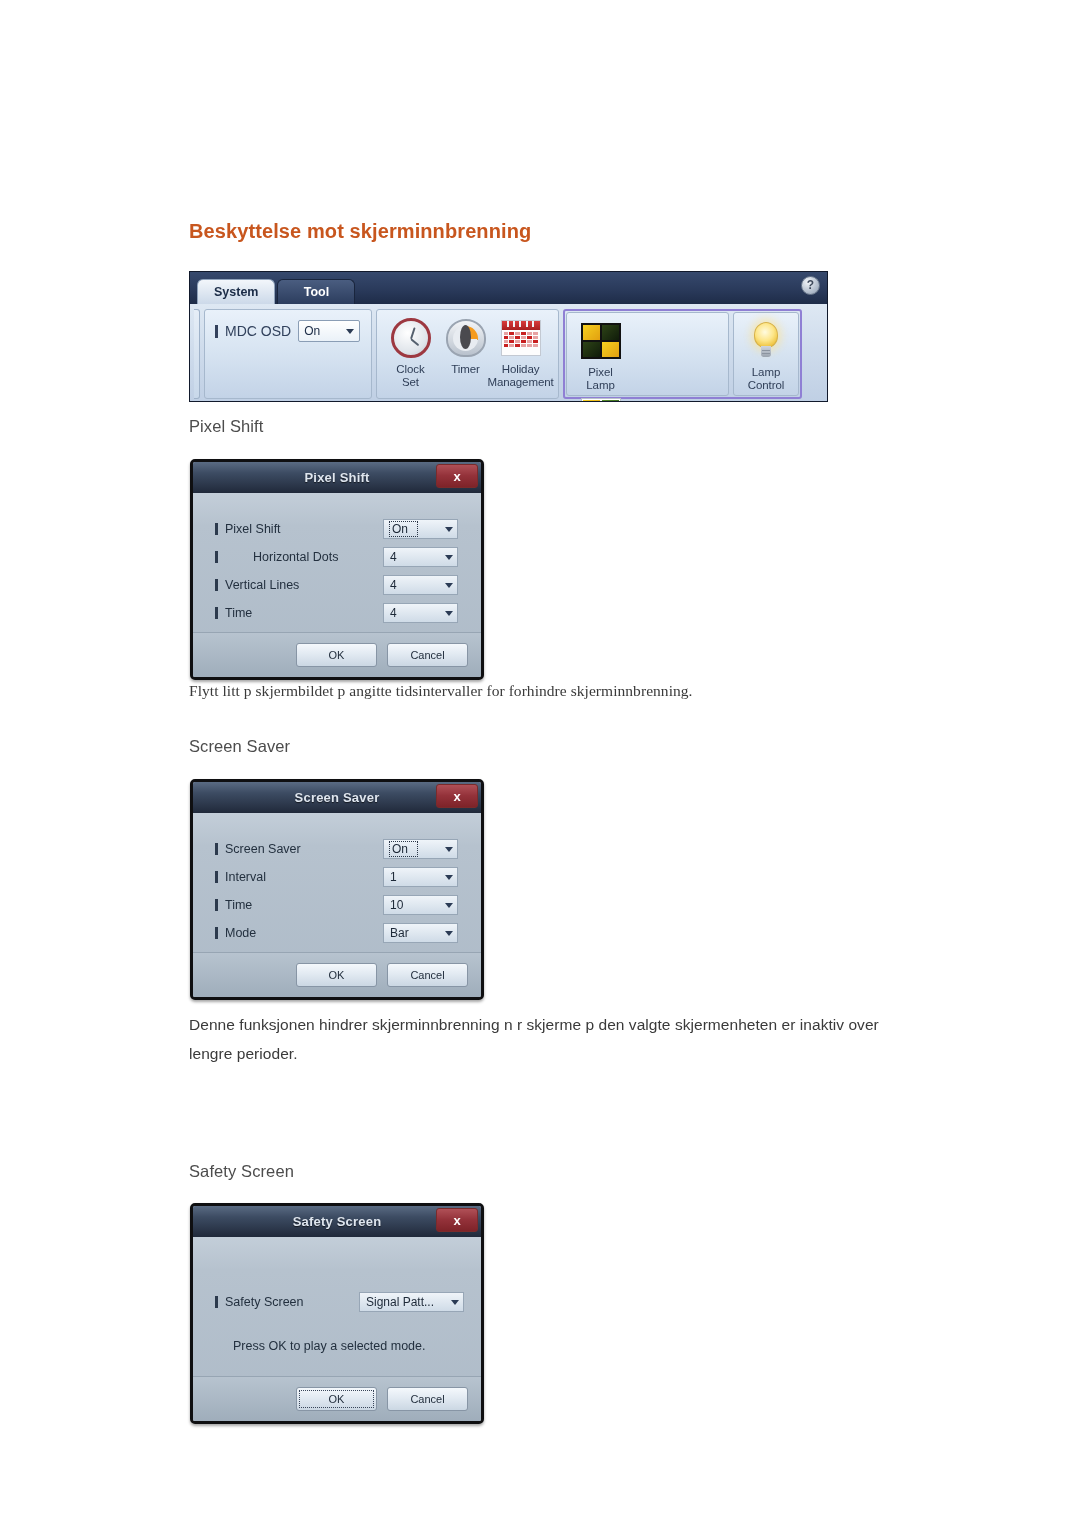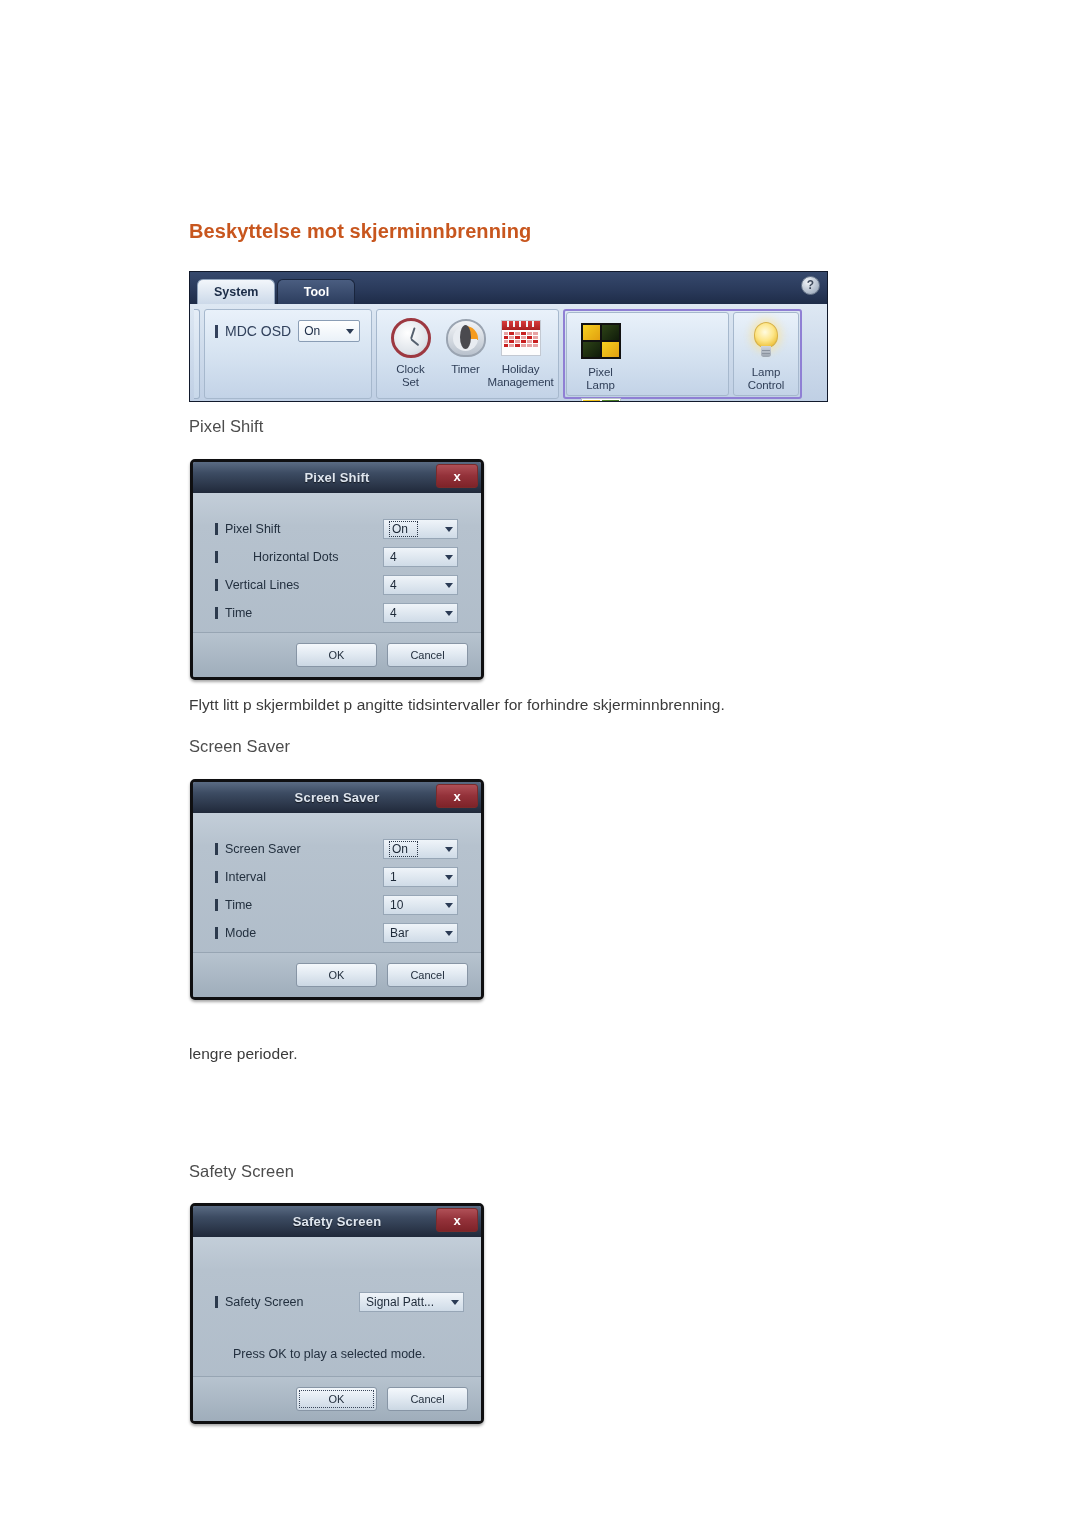--- a/index.html
+++ b/index.html
@@ -464,21 +464,21 @@
         <span class="cv"></span>
       </div>
 
       <div class="dlg-foot">
         <div class="btn">OK</div>
         <div class="btn">Cancel</div>
       </div>
     </div>
   </div>
 
-  <div class="para" style="left:189px; top:690px; width:700px;">Flytt litt p  skjermbildet p  angitte tidsintervaller for   forhindre skjerminnbrenning.</div>
+  <div class="para" style="left:189px; top:676px; width:700px;font-family:Liberation Serif, serif;">Flytt litt p  skjermbildet p  angitte tidsintervaller for   forhindre skjerminnbrenning.</div>
 
   <div class="h2" style="top:737px;">Screen Saver</div>
 
   <div class="dlg" style="left:190px; top:779px; width:294px; height:221px;">
     <div class="dlg-title">
       <span class="t">Screen Saver</span>
       <span class="dlg-close">x</span>
     </div>
     <div class="dlg-body" style="height:184px;">
       <div class="dlg-row" style="left:22px; top:29px;">
@@ -517,20 +517,21 @@
         <span class="cv"></span>
       </div>
 
       <div class="dlg-foot">
         <div class="btn">OK</div>
         <div class="btn">Cancel</div>
       </div>
     </div>
   </div>
 
+  <div class="para" style="left:189px; top:1010px; width:830px;">Denne funksjonen hindrer skjerminnbrenning n r skjerme p  den valgte skjermenheten er inaktiv over</div>
   <div class="para" style="left:189px; top:1039px; width:830px;">lengre perioder.</div>
 
 
 
   <div class="h2" style="top:1162px;">Safety Screen</div>
 
   <div class="dlg" style="left:190px; top:1203px; width:294px; height:221px;">
     <div class="dlg-title">
       <span class="t">Safety Screen</span>
       <span class="dlg-close">x</span>
@@ -538,21 +539,21 @@
     <div class="dlg-body" style="height:184px;">
       <div class="dlg-row" style="left:22px; top:58px;">
         <span class="row-bar"></span>
         <span class="row-label">Safety Screen</span>
       </div>
       <div class="dd" style="left:166px; top:55px; width:105px;">
         <span class="val">Signal Patt...</span>
         <span class="cv"></span>
       </div>
 
-      <div class="dlg-note" style="left:40px; top:110px;">Press OK to play a selected mode.</div>
+      <div class="dlg-note" style="left:40px; top:102px;">Press OK to play a selected mode.</div>
 
       <div class="dlg-foot">
         <div class="btn focus">OK</div>
         <div class="btn">Cancel</div>
       </div>
     </div>
   </div>
 
 </div>
 

